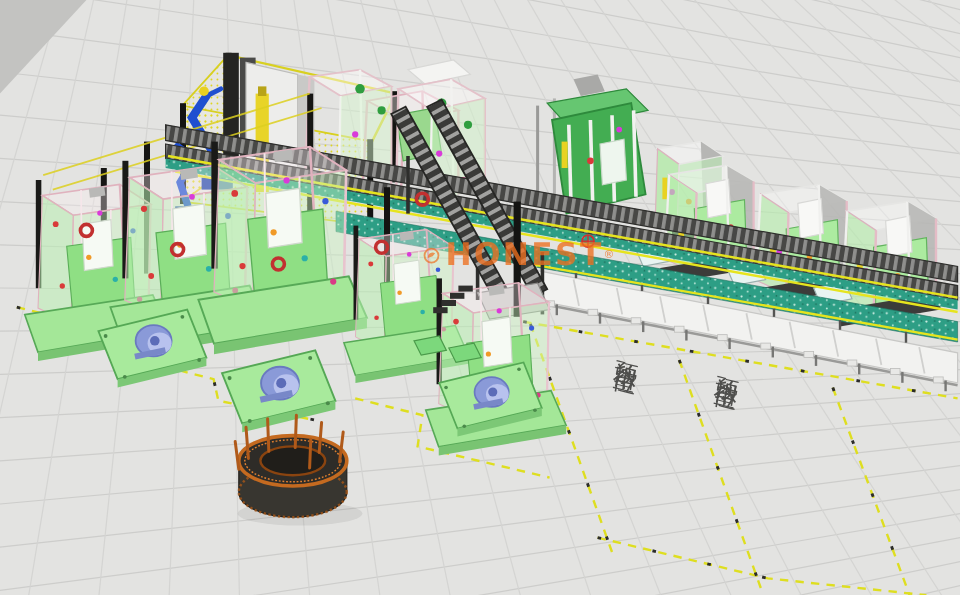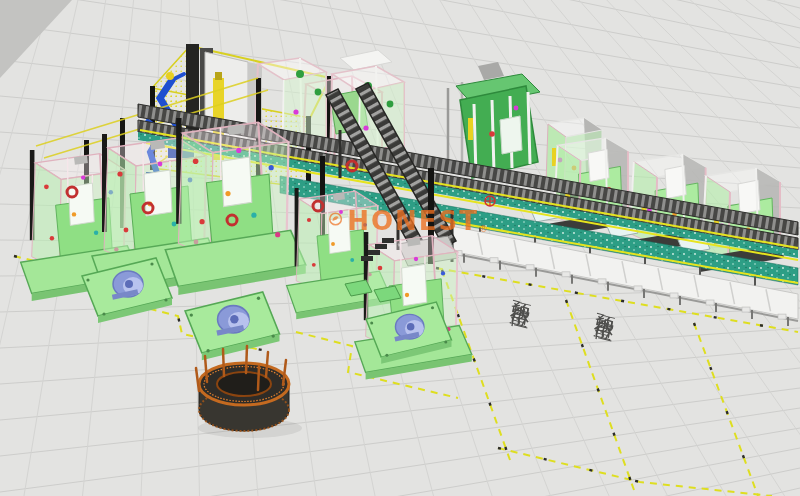--- a/index.html
+++ b/index.html
@@ -2,22 +2,22 @@
 <html><head>
 <meta charset="utf-8">
 <style>
   html,body{margin:0;padding:0;background:#888;}
   .viewport{
     position:relative;width:800px;height:496px;overflow:hidden;
     background:#e3e3e1;font-family:"DejaVu Sans","Liberation Sans",sans-serif;
   }
   svg{position:absolute;left:0;top:0;}
   .watermark{
-    position:absolute;left:328px;top:192px;width:160px;height:42px;
-    display:flex;align-items:flex-end;opacity:.78;pointer-events:none;
+    position:absolute;left:352px;top:192px;width:160px;height:42px;
+    display:flex;align-items:center;opacity:.78;pointer-events:none;
   }
   .watermark .wm-text{
     font-size:26px;font-weight:700;letter-spacing:2px;color:#ee7020;
     font-family:"DejaVu Sans","Liberation Sans",sans-serif;line-height:1;
   }
   .watermark sup{font-size:9px;color:#ee7020;vertical-align:top;}
   .floor-label{
     position:absolute;width:24px;color:#3f3f3d;font-size:20px;line-height:21px;
     writing-mode:vertical-rl;text-orientation:upright;letter-spacing:2px;
     font-family:"Liberation Serif","DejaVu Serif",serif;opacity:.9;

